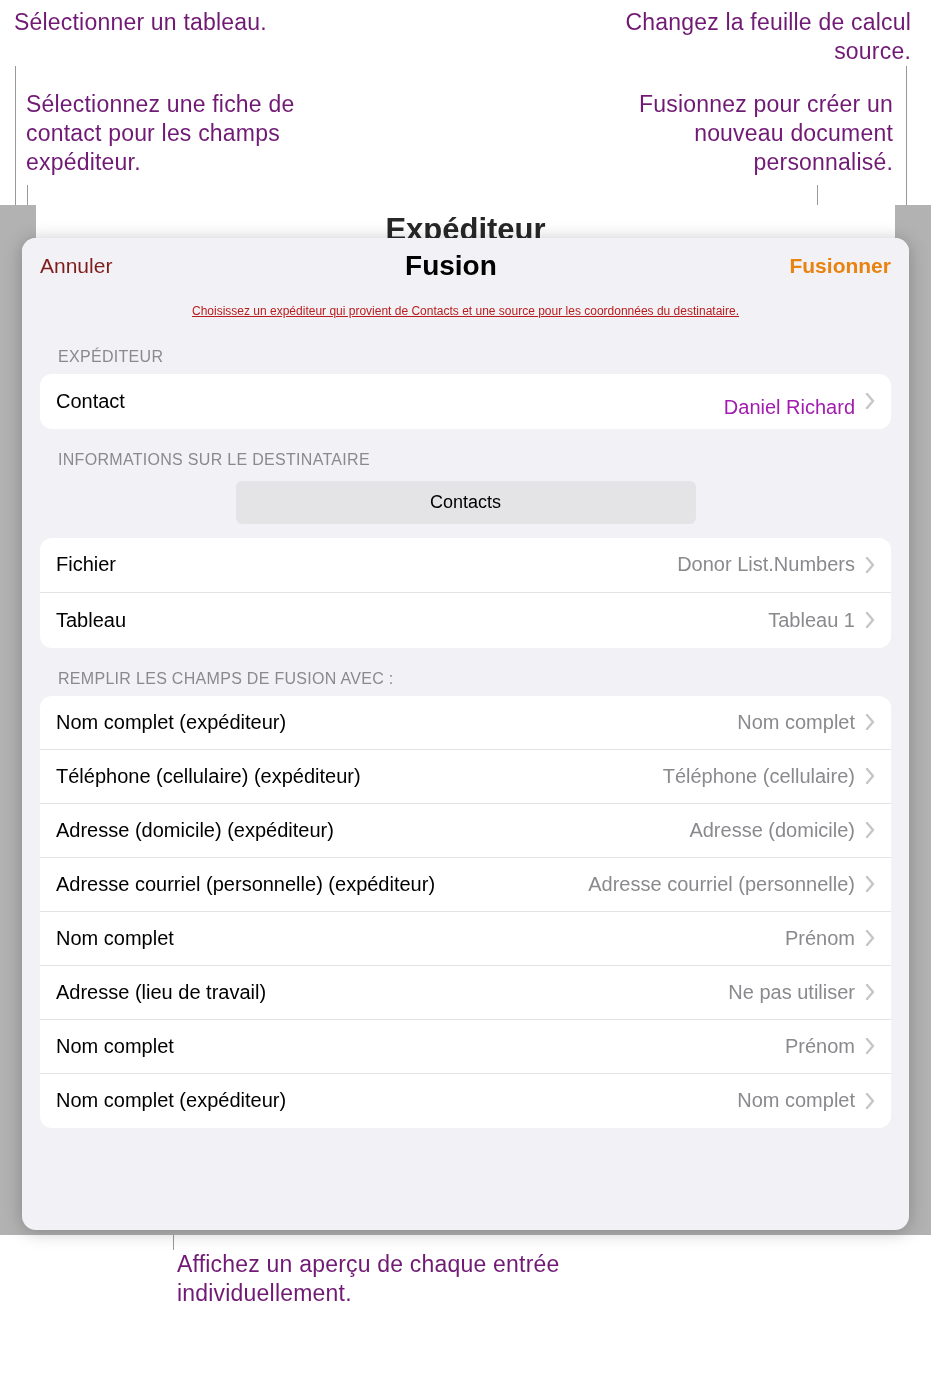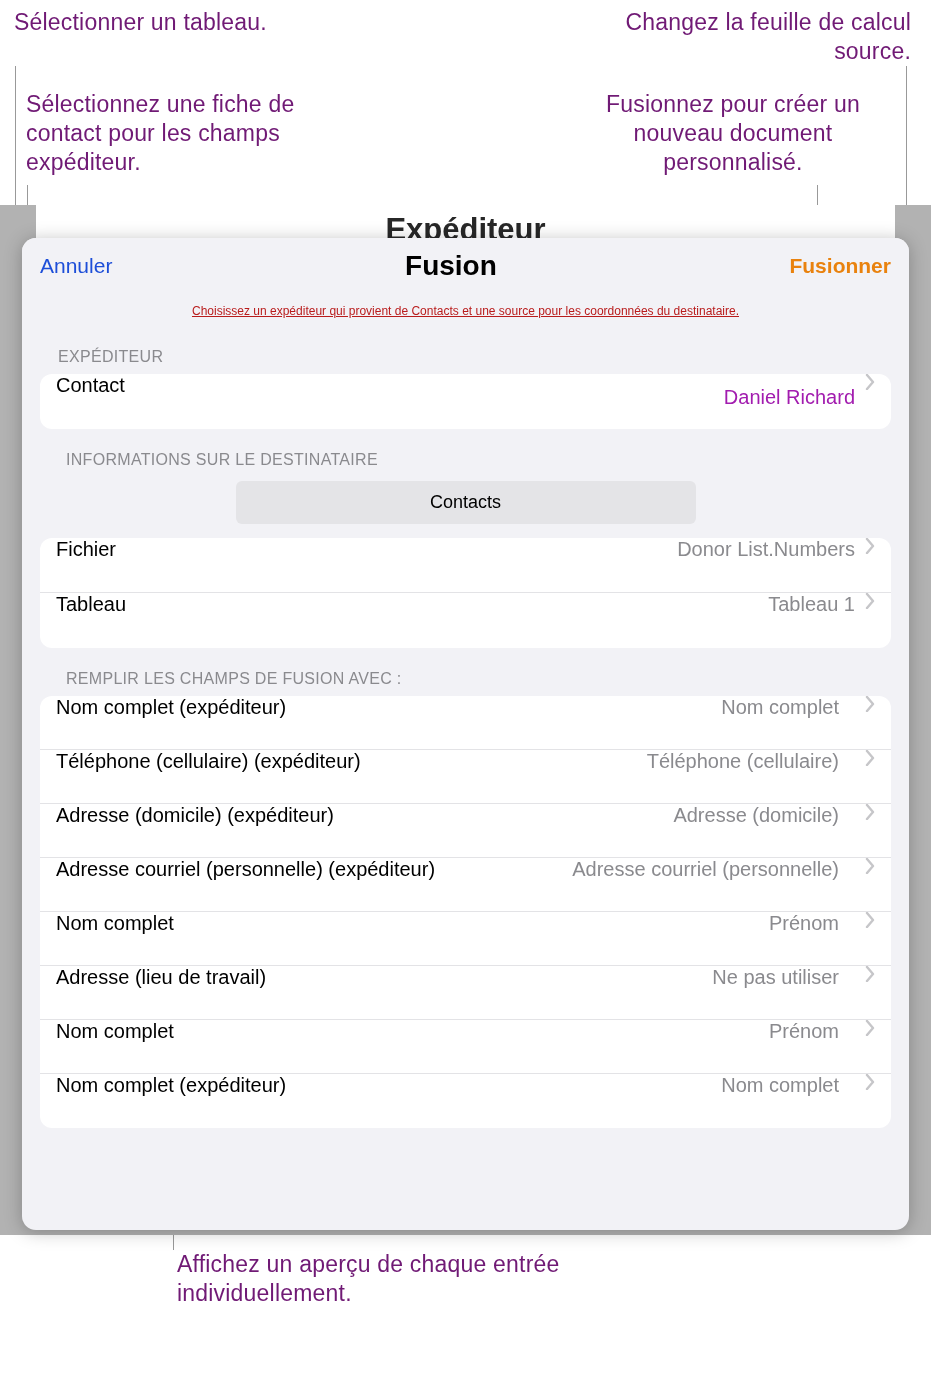--- a/index.html
+++ b/index.html
@@ -67,21 +67,21 @@
     }
     .panel-header {
       height: 56px;
       display: flex;
       align-items: center;
       justify-content: space-between;
       padding: 0 18px;
       background: #f2f2f6;
     }
     .hdr-left {
-      color: #1d4ed8;
+      color: #7f1d1d;
       font-size: 21px;
       cursor: pointer;
     }
     .hdr-title {
       font-size: 28px;
       font-weight: 600;
       color: #000;
     }
     .hdr-right {
       color: #e9820e;
@@ -97,31 +97,32 @@
       line-height: 1.3;
       text-decoration: underline;
     }
     .section-label {
       font-size: 16px;
       color: #8a8a8e;
       padding: 22px 36px 8px;
       text-transform: uppercase;
       letter-spacing: 0.3px;
     }
-    .section-label.tight { padding-top: 22px; margin-left: 8px; }
+    .section-label.tight { padding-top: 22px; }
 
     
     .group {
       margin: 0 18px;
       background: #fff;
       border-radius: 12px;
       overflow: hidden;
     }
     .row {
       display: flex;
+      align-items: center;
       min-height: 55px;
       padding: 0 16px;
       border-bottom: 1px solid #e3e3e6;
       cursor: pointer;
     }
     .row:last-child { border-bottom: none; }
     .row-label {
       font-size: 20px;
       color: #000;
       flex: 0 0 auto;
@@ -164,36 +165,36 @@
       border-radius: 8px;
       cursor: pointer;
     }
     .segment.selected {
       background: #fff;
       font-weight: 500;
       box-shadow: 0 1px 3px rgba(0,0,0,0.15);
     }
 
     
-    .group.merge .row { min-height: 54px; gap: 16px; }
+    .group.merge .row { min-height: 54px; }
 
     .preview-link {
       color: #e9820e;
       font-size: 17px;
       padding: 14px 36px 0;
       cursor: pointer;
     }
   </style>
 </head>
 <body>
 
 <div class="callout" style="left:14px; top:8px; width:260px;">Sélectionner un tableau.</div>
 <div class="callout" style="left:26px; top:90px; width:300px;">Sélectionnez une fiche de contact pour les champs expéditeur.</div>
 <div class="callout" style="right:20px; top:8px; width:300px; text-align:right;">Changez la feuille de calcul source.</div>
-<div class="callout" style="right:38px; top:90px; width:320px; text-align:center;">Fusionnez pour créer un nouveau document personnalisé.</div>
+<div class="callout" style="right:38px; top:90px; width:320px; text-align:right;">Fusionnez pour créer un nouveau document personnalisé.</div>
 
 <div class="callout-line-v" style="left:15px; top:66px; height:592px;"></div>
 <div class="callout-line-h" style="left:15px; top:657px; width:26px;"></div>
 
 <div class="callout-line-v" style="left:27px; top:185px; height:226px;"></div>
 <div class="callout-line-h" style="left:27px; top:410px; width:14px;"></div>
 
 <div class="callout-line-v" style="left:906px; top:66px; height:464px;"></div>
 <div class="callout-line-h" style="left:680px; top:529px; width:227px;"></div>
 

